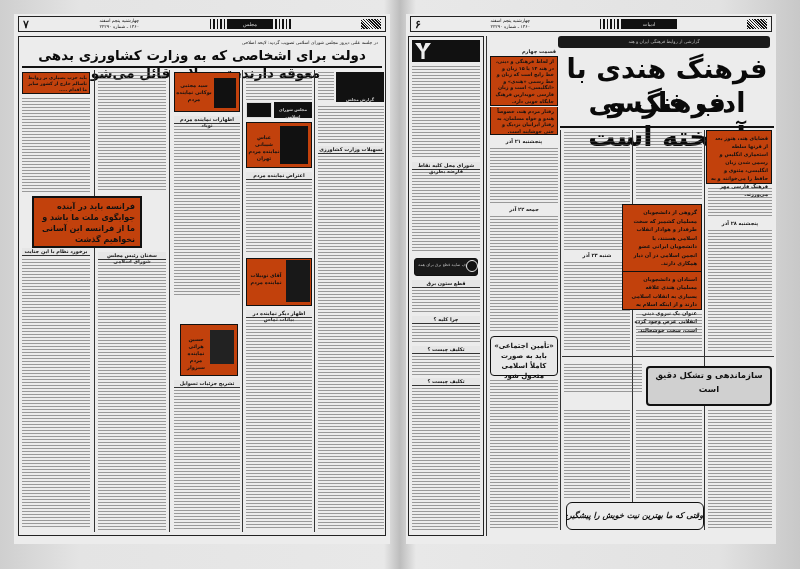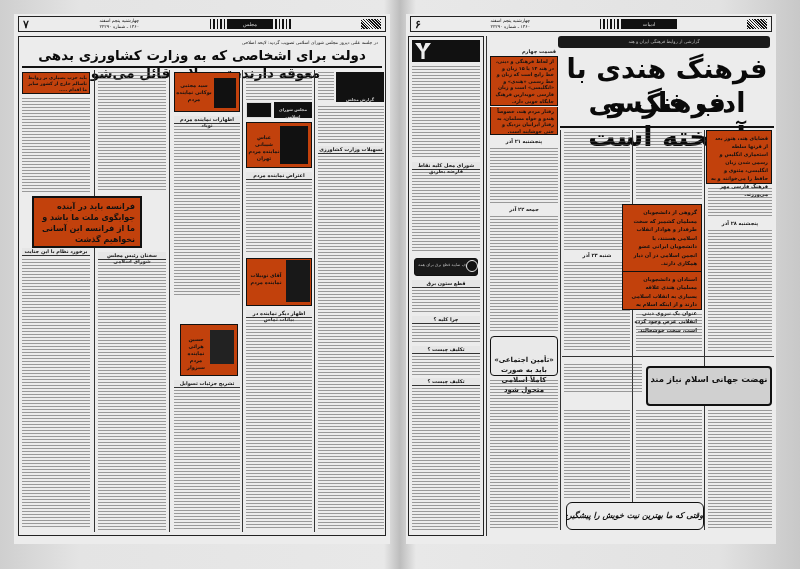--- a/index.html
+++ b/index.html
@@ -179,21 +179,21 @@
     <div class="rule-v" style="left:80px; top:22px; height:500px;"></div>
     <div class="rule-v" style="left:154px; top:116px; height:400px;"></div>
     <div class="rule-v" style="left:226px; top:116px; height:400px;"></div>
     <div class="rule-v" style="left:298px; top:116px; height:400px;"></div>
 
     <div class="subhead" style="left:84px; top:124px; width:68px; height:8px; border:none; background:none;">پنجشنبه ۲۱ آذر</div>
     <div class="col lines" style="left:84px; top:134px; width:68px; height:56px;"></div>
     <div class="subhead" style="left:84px; top:192px; width:68px; height:8px; border:none; background:none;">جمعه ۲۲ آذر</div>
     <div class="col lines" style="left:84px; top:202px; width:68px; height:116px;"></div>
     <div class="callout" style="left:84px; top:322px; width:68px; height:40px; border-width:1px;">
-      <div style="font-size:7px; line-height:10px; padding:4px 3px;margin-top:14px;">«تأمین اجتماعی» باید به صورت کاملاً اسلامی متحول شود</div>
+      <div style="font-size:7px; line-height:10px; padding:4px 3px;">«تأمین اجتماعی» باید به صورت کاملاً اسلامی متحول شود</div>
     </div>
     <div class="col lines" style="left:84px; top:366px; width:68px; height:150px;"></div>
 
     <div class="col lines" style="left:158px; top:118px; width:66px; height:118px;"></div>
     <div class="subhead" style="left:158px; top:238px; width:66px; height:8px; border:none; background:none;">شنبه ۲۳ آذر</div>
     <div class="col lines" style="left:158px; top:248px; width:66px; height:90px;"></div>
 
     <div class="col lines" style="left:230px; top:118px; width:66px; height:68px;"></div>
     <div class="box" style="left:216px; top:190px; width:80px; height:106px; border-width:1.5px;">
       <div class="t" style="font-size:5.2px; line-height:8.5px; padding:3px 4px; border-bottom:1.5px solid #111;">گروهی از دانشجویان مسلمان کشمیر که سخت طرفدار و هوادار انقلاب اسلامی هستند، با دانشجویان ایرانی عضو انجمن اسلامی در آن دیار همکاری دارند.</div>
@@ -203,21 +203,21 @@
 
     <div class="box" style="left:300px; top:116px; width:66px; height:54px; border-width:1.5px;">
       <div class="t" style="font-size:5px; line-height:8px; padding:3px;">قضایای هند، هنوز بعد از قرنها سلطه استعماری انگلیس و رسمی شدن زبان انگلیسی، مثنوی و حافظ را می‌خوانند و به فرهنگ فارسی مهر می‌ورزند.</div>
     </div>
     <div class="col lines" style="left:302px; top:174px; width:64px; height:30px;"></div>
     <div class="subhead" style="left:302px; top:206px; width:64px; height:8px; border:none; background:none;">پنجشنبه ۲۸ آذر</div>
     <div class="col lines" style="left:302px; top:216px; width:64px; height:122px;"></div>
 
     <div class="rule-h" style="left:156px; top:342px; width:212px;"></div>
     <div class="callout" style="left:240px; top:352px; width:126px; height:40px; background:#d0d0d0;">
-      <div style="font-size:8.5px; line-height:14px; padding-top:4px;">نهضت جهانی اسلام نیاز مند</div>
+      <div style="font-size:8.5px; line-height:14px;">سازماندهی و تشکل دقیق است</div>
     </div>
     <div class="col lines" style="left:158px; top:350px; width:78px; height:30px;"></div>
     <div class="col lines" style="left:158px; top:396px; width:66px; height:88px;"></div>
     <div class="col lines" style="left:230px; top:396px; width:66px; height:88px;"></div>
     <div class="col lines" style="left:302px; top:396px; width:64px; height:120px;"></div>
 
     <div class="script" style="left:160px; top:488px; width:138px; height:28px;">
       <div style="font-size:8px; line-height:24px; white-space:nowrap; overflow:hidden;">وقتی که ما بهترین نیت خویش را پیشگیری از بیماریها دانسته</div>
     </div>
   </div>

